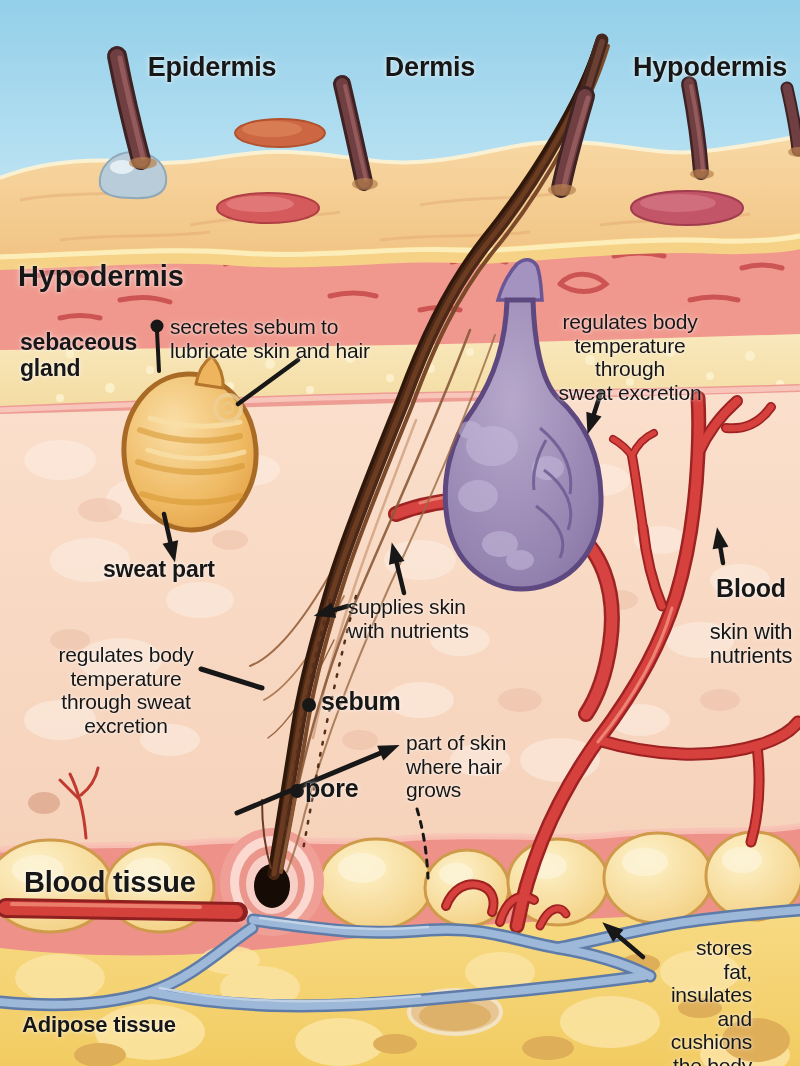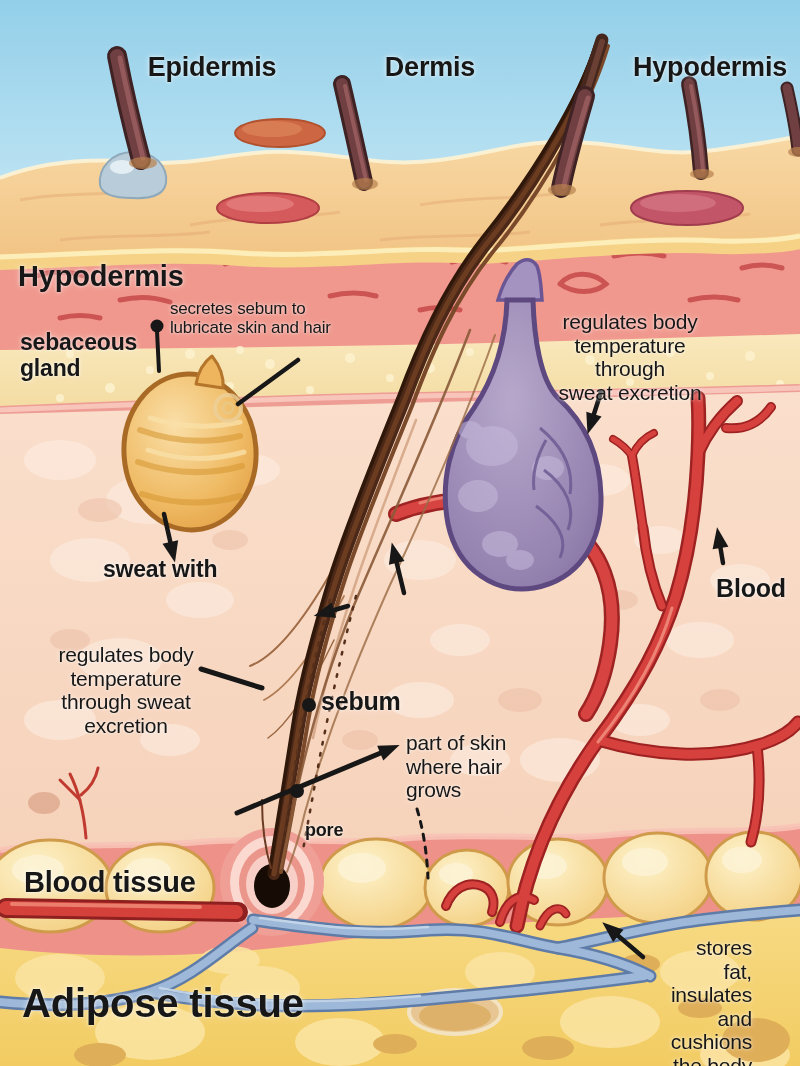--- a/index.html
+++ b/index.html
@@ -9,34 +9,34 @@
        white-space:pre-line;line-height:1.12;letter-spacing:-0.2px;
        text-shadow:0 0 3px rgba(255,255,255,.75),0 0 7px rgba(255,255,255,.45);}
   .b{font-weight:700;}
   .ctr{transform:translateX(-50%);text-align:center;}
   .rt{transform:translateX(-100%);text-align:right;}
   #l-epi{left:212px;top:52px;font-size:27px}
   #l-der{left:430px;top:52px;font-size:27px}
   #l-hyp{left:710px;top:52px;font-size:27px}
   #l-hypband{left:18px;top:260px;font-size:29px}
   #l-sebgl{left:20px;top:330px;font-size:23px}
-  #l-sebfn{left:170px;top:299px;font-size:17px}
+  #l-sebfn{left:170px;top:315px;font-size:21px}
   #l-sweatgl{left:103px;top:557px;font-size:23px}
   #l-regleft{left:126px;top:643px;font-size:21px}
   #l-supplies{left:348px;top:595px;font-size:21px}
   #l-hair{left:321px;top:687px;font-size:25px}
-  #l-pore{left:305px;top:820px;font-size:18px}
+  #l-pore{left:305px;top:774px;font-size:25px}
   #l-grows{left:406px;top:731px;font-size:21px}
   #l-regright{left:630px;top:310px;font-size:21px}
   #l-blood{left:723px;top:556px;margin-left:28px;}
   #l-blood .w1{font-size:25px;font-weight:700;}
   #l-blood .w2{font-size:22px;}
   #l-bvessels{left:24px;top:866px;font-size:29px}
   #l-hfoll{left:208px;top:937px;font-size:26px}
-  #l-adip{left:22px;top:981px;font-size:40px}
+  #l-adip{left:22px;top:1013px;font-size:22px}
   #l-stores{left:752px;top:936px;font-size:21px}
 </style>
 </head>
 <body>
 
 <div id="stage">
 <svg id="art" width="800" height="1066" viewBox="0 0 800 1066">
   <defs>
     <linearGradient id="skyG" x1="0" y1="0" x2="0" y2="1">
       <stop offset="0" stop-color="#93cfe9"></stop>
@@ -398,35 +398,39 @@
 </svg>
 
   <div id="l-epi" class="lbl b ctr">Epidermis</div>
   <div id="l-der" class="lbl b ctr">Dermis</div>
   <div id="l-hyp" class="lbl b ctr">Hypodermis</div>
   <div id="l-hypband" class="lbl b">Hypodermis</div>
   <div id="l-sebgl" class="lbl b">sebaceous
 gland</div>
   <div id="l-sebfn" class="lbl">secretes sebum to
 lubricate skin and hair</div>
-  <div id="l-sweatgl" class="lbl b">sweat with</div>
+  <div id="l-sweatgl" class="lbl b">sweat part</div>
   <div id="l-regleft" class="lbl ctr">regulates body
 temperature
 through sweat
 excretion</div>
+  <div id="l-supplies" class="lbl">supplies skin
+with nutrients</div>
   <div id="l-hair" class="lbl b">sebum</div>
   <div id="l-pore" class="lbl b">pore</div>
   <div id="l-grows" class="lbl">part of skin
 where hair
 grows</div>
   <div id="l-regright" class="lbl ctr">regulates body
 temperature through
 sweat excretion</div>
   <div id="l-blood" class="lbl ctr">
     <div class="w1">Blood</div>
+    <div class="w2">skin with
+nutrients</div>
   </div>
   <div id="l-bvessels" class="lbl b">Blood tissue</div>
   <div id="l-adip" class="lbl b">Adipose tissue</div>
   <div id="l-stores" class="lbl rt">stores fat,
 insulates and
 cushions
 the body</div>
 </div>
 
 </body></html>

